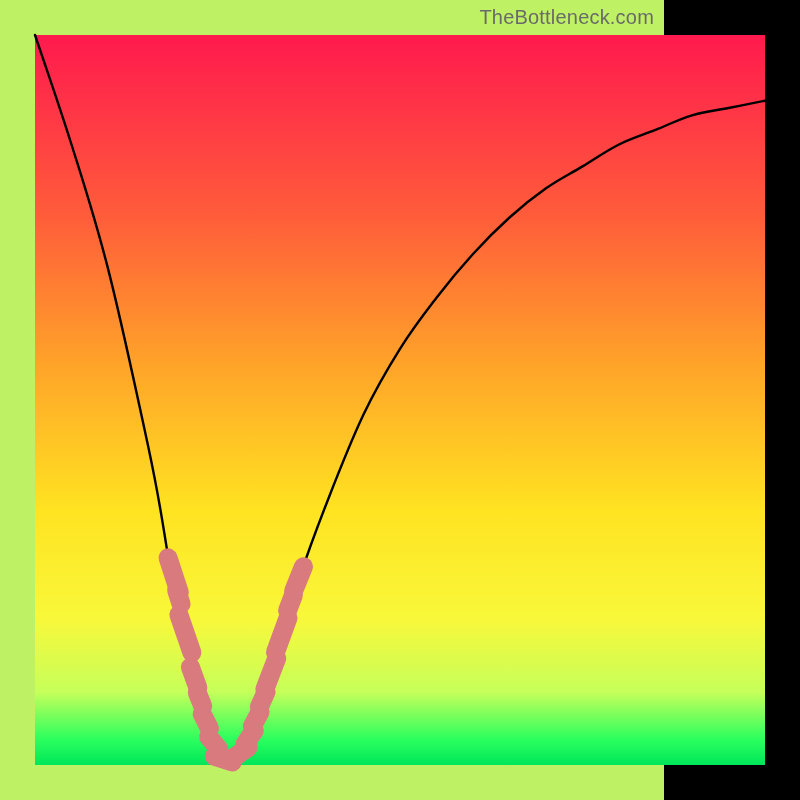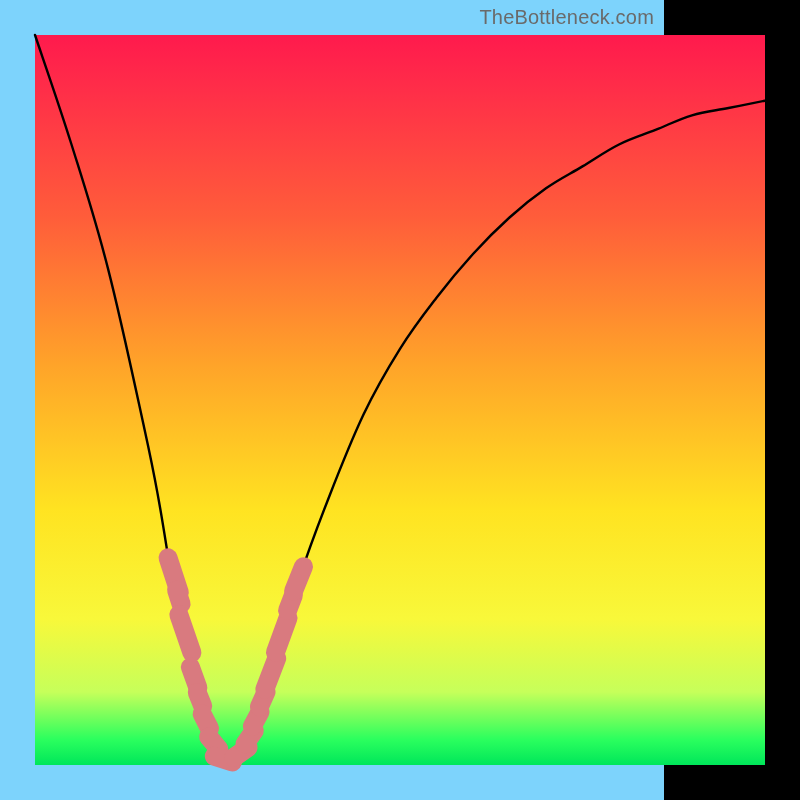--- a/index.html
+++ b/index.html
@@ -10,21 +10,21 @@
     overflow: hidden;
     background: #000;
     font-family: Arial, Helvetica, sans-serif;
   }
   .frame {
     position: absolute;
     top: 0;
     left: 0;
     width: 664px;
     height: 800px;
-    background: #7dd3fc;
+    background: #bef264;
   }
   .plot-area {
     position: absolute;
     top: 35px;
     left: 35px;
     width: 730px;
     height: 730px;
     
     background: linear-gradient(
       to bottom,

